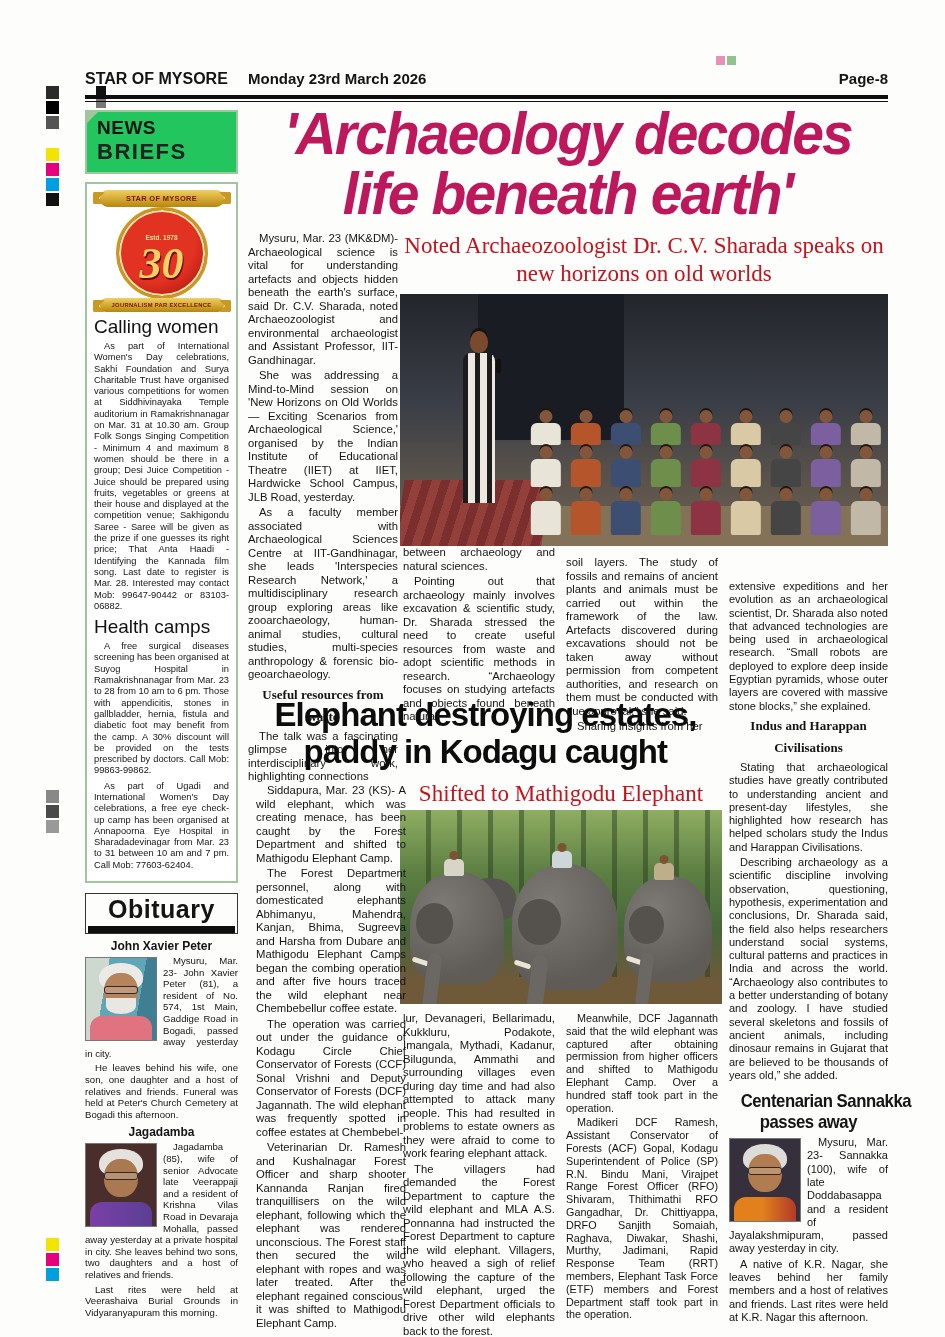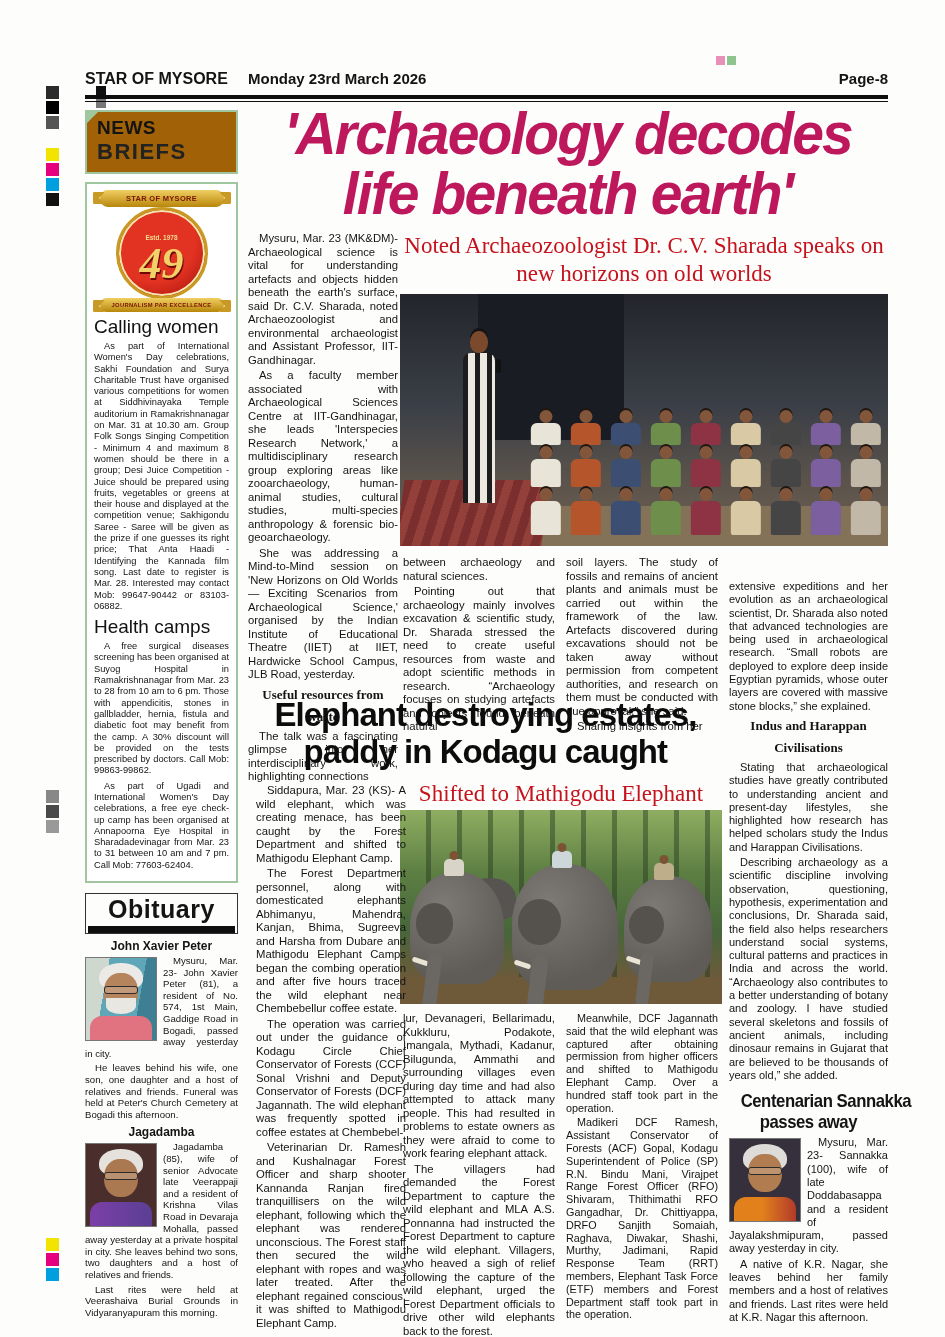--- a/index.html
+++ b/index.html
@@ -11,21 +11,21 @@
   .reg{width:13px;height:13px;}
   
   .masthead{position:absolute;left:85px;top:70px;width:803px;display:flex;align-items:baseline;}
   .masthead .paper{font-weight:bold;font-size:16px;width:163px;}
   .masthead .date{font-weight:bold;font-size:15px;flex:1;}
   .masthead .pageno{font-weight:bold;font-size:15px;}
   .rule-thick{position:absolute;left:85px;top:95px;width:803px;height:4px;background:#0e0e0e;}
   .rule-thin{position:absolute;left:85px;top:101px;width:803px;height:1px;background:#0e0e0e;}
   
   .sidebar{position:absolute;left:85px;top:110px;width:153px;}
-  .newsbox{border:2px solid #9fc69f;padding:5px 10px 7px;position:relative;margin-bottom:8px;background:#a16207;}
+  .newsbox{border:2px solid #9fc69f;padding:5px 10px 7px;position:relative;margin-bottom:8px;background:#22c55e;}
   .newsbox::before{content:'';position:absolute;top:-2px;left:-2px;border-top:15px solid #9fc69f;border-right:15px solid transparent;}
   .news1{font-size:19px;font-weight:bold;letter-spacing:.5px;}
   .news2{font-size:22px;font-weight:700;letter-spacing:1.5px;color:#222;}
   .greenbox{border:2px solid #9fc69f;padding:6px 7px;background:#fff;}
   .side-head{font-size:19px;font-weight:400;color:#111;margin:4px 0 3px;}
   .side-p{font-size:9.3px;line-height:11.3px;text-align:justify;margin:0 0 4px;text-indent:10px;}
   
   .logo{position:relative;height:122px;margin:0 auto 4px;width:132px;}
   .ribbon{position:absolute;left:4px;right:4px;height:17px;background:linear-gradient(#f0cf62,#b8860b);
           border-radius:8px/9px;display:flex;align-items:center;justify-content:center;
@@ -70,21 +70,21 @@
   .headline{position:absolute;left:0;top:-4px;width:640px;text-align:center;font-weight:bold;
         font-size:60px;line-height:60px;letter-spacing:-2px;color:#be185d;font-style:italic;}
   .headline .cond{display:inline-block;transform:scaleX(.95);transform-origin:center;white-space:nowrap;}
   .red-sub{position:absolute;left:152px;top:124px;width:488px;text-align:center;color:#c5121c;
         font-family:Liberation Serif, serif;font-size:23px;line-height:28px;}
   .bcol{position:absolute;font-size:11.3px;line-height:13.5px;text-align:justify;}
   .bcol p{margin:0 0 2px;text-indent:11px;}
   .bcol p.cont{text-indent:0;}
   .crosshead{font-size:13px;font-weight:bold;text-align:center;text-indent:0 !important;margin:2px 0 2px !important;line-height:22px;font-family:Liberation Serif, serif;}
   .c1{left:0;top:124px;width:150px;}
-  .c2{left:155px;top:448px;width:152px;}
+  .c2{left:155px;top:438px;width:152px;}
   .c3{left:318px;top:448px;width:152px;}
   .c4{left:481px;top:448px;width:159px;font-size:11px;line-height:13.3px;margin-top:24px;}
   .ele-head{position:absolute;left:0;top:588px;width:474px;text-align:center;font-weight:bold;
         font-size:34px;line-height:37px;letter-spacing:-1px;color:#0c0c0c;}
   .ele-head .cond{display:inline-block;transform:scaleX(.97);transform-origin:center;white-space:nowrap;}
   .ele-sub{position:absolute;left:152px;top:674px;width:322px;text-align:center;color:#c5121c;
         font-family:"Liberation Serif",serif;font-size:23px;line-height:24px;}
   .e1col{left:8px;top:676px;width:150px;}
   .e2col{left:155px;top:904px;width:152px;}
   .e3col{left:318px;top:904px;width:152px;font-size:10.8px;line-height:12.8px;}
@@ -179,21 +179,21 @@
     <div class="newsbox">
       <div class="news1">NEWS</div>
       <div class="news2">BRIEFS</div>
     </div>
 
     <div class="greenbox">
       <div class="logo">
         <div class="ribbon top">STAR OF MYSORE</div>
         <div class="logo-circle">
           <div class="logo-estd">Estd. 1978</div>
-          <div class="logo-49">49</div>
+          <div class="logo-49">30</div>
         </div>
         <div class="ribbon bot">JOURNALISM PAR EXCELLENCE</div>
       </div>
 
       <div class="side-head">Calling women</div>
       <p class="side-p">As part of International Women's Day celebrations, Sakhi Foundation and Surya Charitable Trust have organised various competitions for women at Siddhivinayaka Temple auditorium in Ramakrishnanagar on Mar. 31 at 10.30 am. Group Folk Songs Singing Competition - Minimum 4 and maximum 8 women should be there in a group; Desi Juice Competition - Juice should be prepared using fruits, vegetables or greens at their house and displayed at the competition venue; Sakhigondu Saree - Saree will be given as the prize if one guesses its right price; That Anta Haadi - Identifying the Kannada film song. Last date to register is Mar. 28. Interested may contact Mob: 99647-90442 or 83103-06882.</p>
 
       <div class="side-head">Health camps</div>
       <p class="side-p">A free surgical diseases screening has been organised at Suyog Hospital in Ramakrishnanagar from Mar. 23 to 28 from 10 am to 6 pm. Those with appendicitis, stones in gallbladder, hernia, fistula and diabetic foot may benefit from the camp. A 30% discount will be provided on the tests prescribed by doctors. Call Mob: 99863-99862.</p>
       <p class="side-p">As part of Ugadi and International Women's Day celebrations, a free eye check-up camp has been organised at Annapoorna Eye Hospital in Sharadadevinagar from Mar. 23 to 31 between 10 am and 7 pm. Call Mob: 77603-62404.</p>
@@ -275,22 +275,22 @@
             <i></i>
             <i></i>
             <i></i>
             <i></i>
           </div>
       </div>
     </div>
 
     <div class="bcol c1">
       <p>Mysuru, Mar. 23 (MK&amp;DM)- Archaeological science is vital for understanding artefacts and objects hidden beneath the earth's surface, said Dr. C.V. Sharada, noted Archaeozoologist and environmental archaeologist and Assistant Professor, IIT-Gandhinagar.</p>
+      <p>She was addressing a Mind-to-Mind session on 'New Horizons on Old Worlds — Exciting Scenarios from Archaeological Science,' organised by the Indian Institute of Educational Theatre (IIET) at IIET, Hardwicke School Campus, JLB Road, yesterday.</p>
       <p>As a faculty member associated with Archaeological Sciences Centre at IIT-Gandhinagar, she leads 'Interspecies Research Network,' a multidisciplinary research group exploring areas like zooarchaeology, human-animal studies, cultural studies, multi-species anthropology &amp; forensic bio-geoarchaeology.</p>
-      <p>She was addressing a Mind-to-Mind session on 'New Horizons on Old Worlds — Exciting Scenarios from Archaeological Science,' organised by the Indian Institute of Educational Theatre (IIET) at IIET, Hardwicke School Campus, JLB Road, yesterday.</p>
       <p class="crosshead">Useful resources from waste</p>
       <p>The talk was a fascinating glimpse into her interdisciplinary work, highlighting connections</p>
     </div>
     <div class="bcol c2">
       <p class="cont">between archaeology and natural sciences.</p>
       <p>Pointing out that archaeology mainly involves excavation &amp; scientific study, Dr. Sharada stressed the need to create useful resources from waste and adopt scientific methods in research. “Archaeology focuses on studying artefacts and objects found beneath natural</p>
     </div>
     <div class="bcol c3">
       <p class="cont">soil layers. The study of fossils and remains of ancient plants and animals must be carried out within the framework of the law. Artefacts discovered during excavations should not be taken away without permission from competent authorities, and research on them must be conducted with due approval,” she said.</p>
       <p>Sharing insights from her</p>

